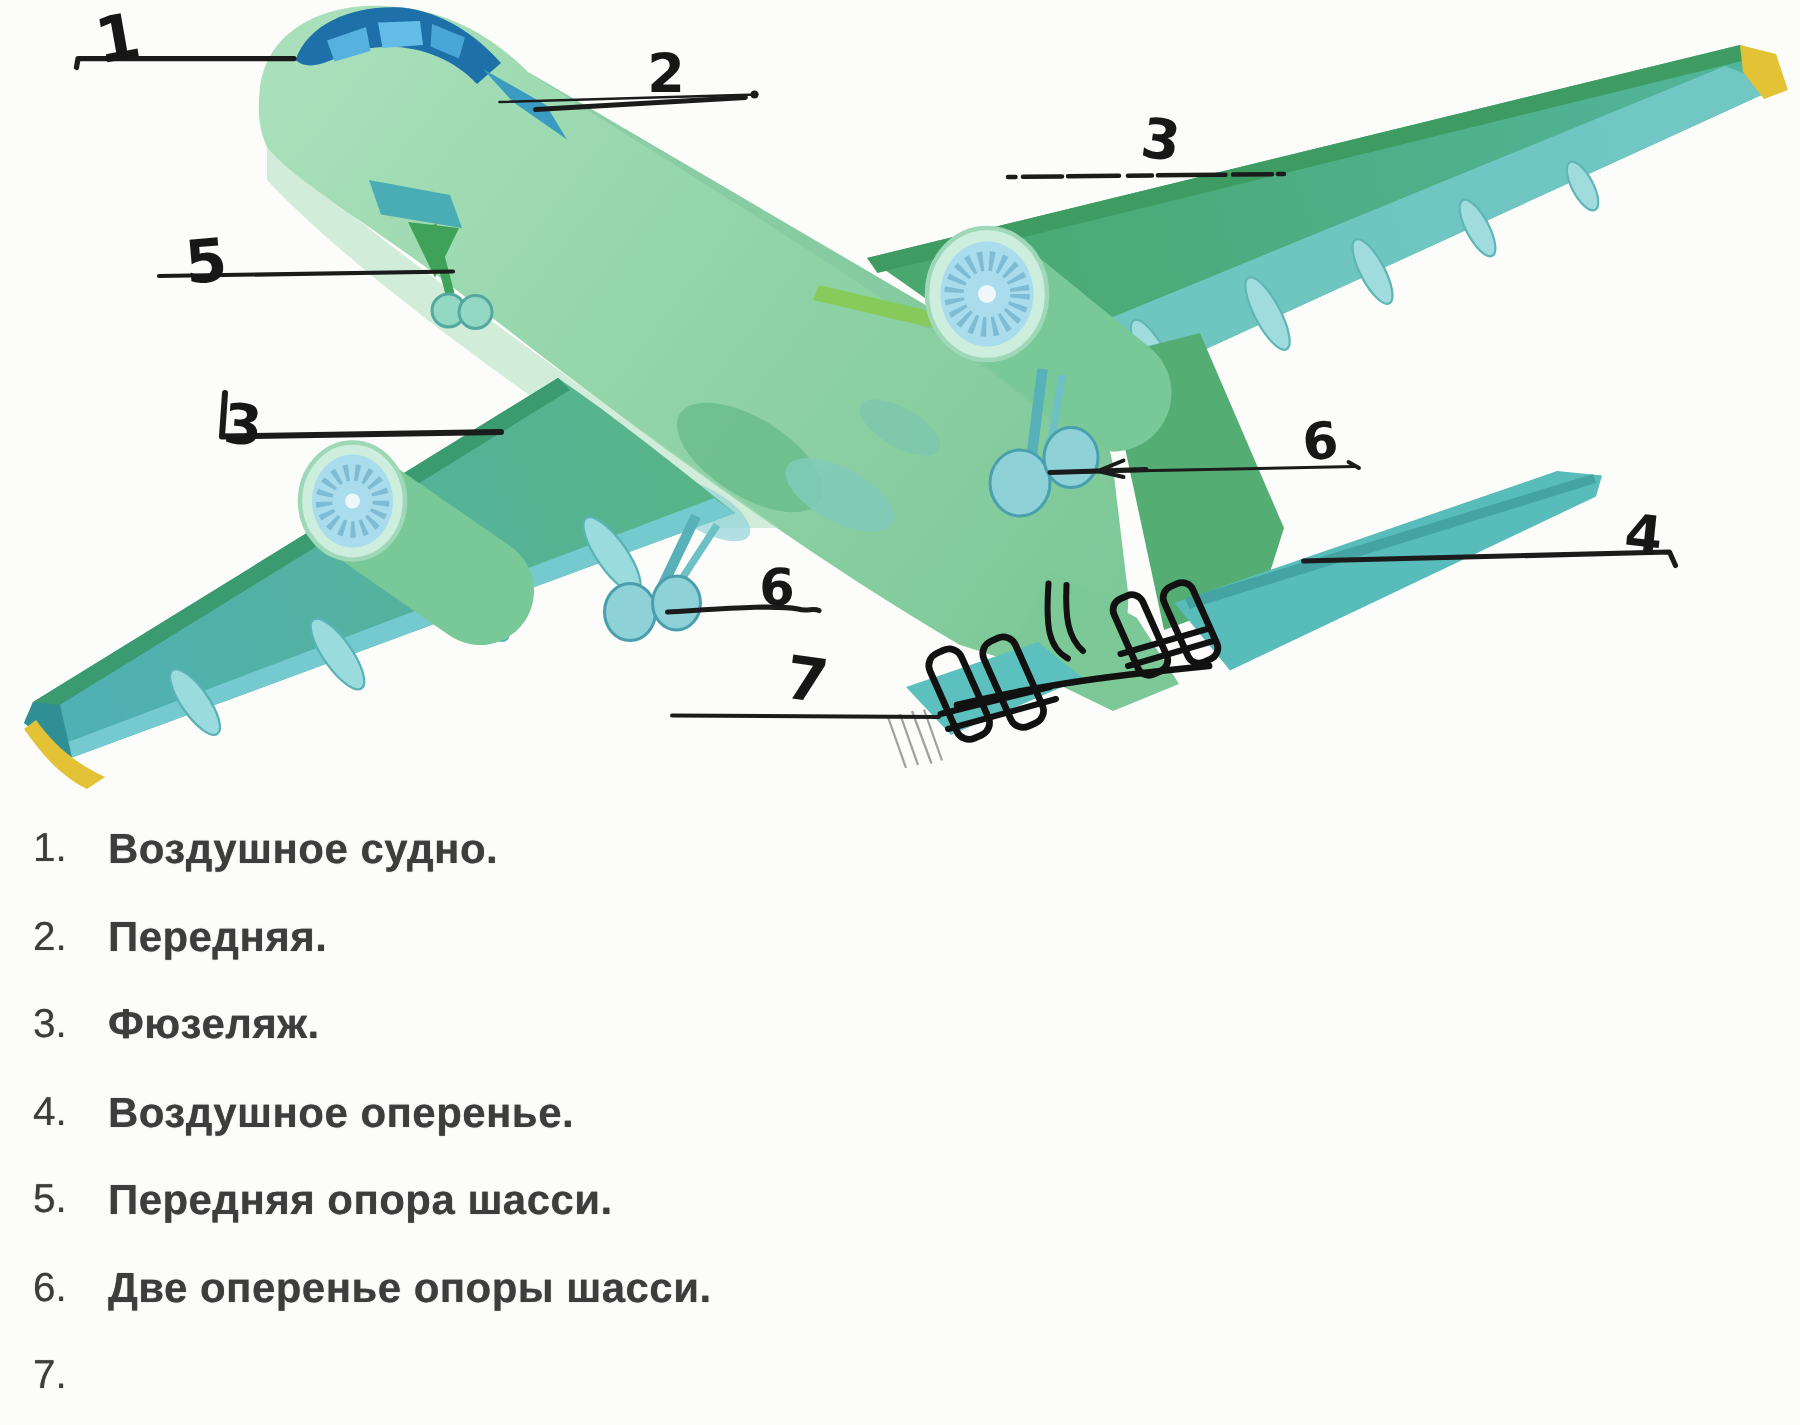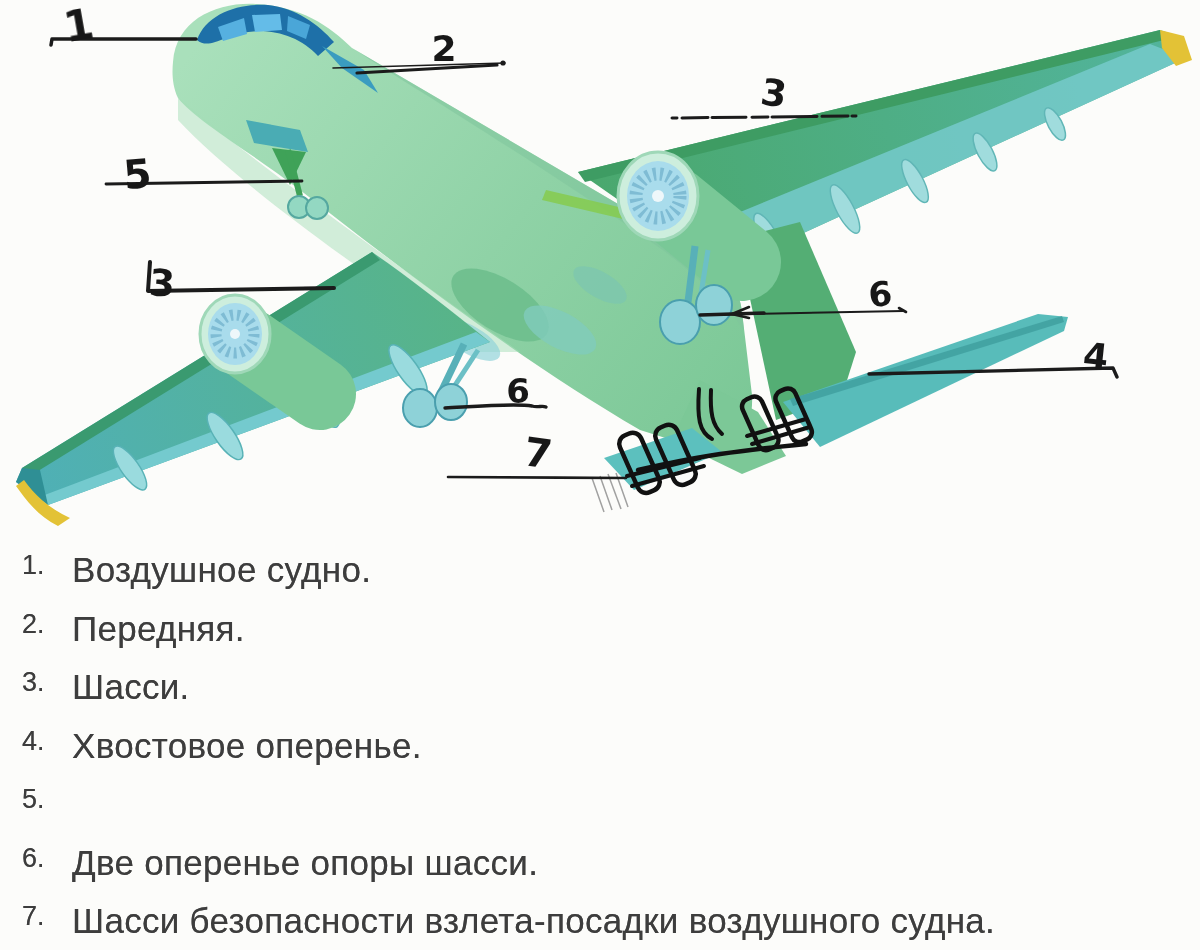--- a/index.html
+++ b/index.html
@@ -3,22 +3,22 @@
 <meta charset="utf-8">
 <style>
   html,body{margin:0;padding:0;background:#ffffff;}
   .page{position:relative;width:1200px;height:950px;background:#fcfcfa;overflow:hidden;
         font-family:"Liberation Sans",sans-serif;}
   .figure{position:absolute;top:0;left:0;width:1200px;height:540px;}
   .legend{position:absolute;top:548px;left:0;width:1160px;}
   .legend-row{position:relative;height:58.5px;}
   .legend-num{position:absolute;left:22px;top:2px;font-size:27px;color:#3d3d3d;
               text-shadow:0 0 .6px rgba(61,61,61,.75);}
-  .legend-txt{position:absolute;left:72px;top:2px;font-size:35px;color:#3d3d3d;
-              letter-spacing:.3px;text-shadow:0 0 .6px rgba(61,61,61,.75);white-space:nowrap;}
+  .legend-txt{position:absolute;left:72px;top:2px;font-size:28px;color:#3d3d3d;
+              letter-spacing:.3px;text-shadow:0 0 .6px rgba(61,61,61,.75);white-space:nowrap;font-weight:bold;}
   .digit{font-family:"DejaVu Sans",sans-serif;font-weight:bold;fill:#171717;}
   .ink{stroke:#1b1b1b;fill:none;stroke-linecap:round;stroke-linejoin:round;}
   .sk{stroke:#111111;fill:none;stroke-linecap:round;stroke-linejoin:round;}
 </style>
 </head>
 <body>
 
 <div class="page">
 
   <div class="figure">
@@ -209,32 +209,32 @@
     <div class="legend-row">
       <span class="legend-num">1.</span>
       <span class="legend-txt">Воздушное судно.</span>
     </div>
     <div class="legend-row">
       <span class="legend-num">2.</span>
       <span class="legend-txt">Передняя.</span>
     </div>
     <div class="legend-row">
       <span class="legend-num">3.</span>
-      <span class="legend-txt">Шасси.</span>
+      <span class="legend-txt">Фюзеляж.</span>
     </div>
     <div class="legend-row">
       <span class="legend-num">4.</span>
-      <span class="legend-txt">Хвостовое оперенье.</span>
+      <span class="legend-txt">Воздушное оперенье.</span>
     </div>
     <div class="legend-row">
       <span class="legend-num">5.</span>
+      <span class="legend-txt">Передняя опора шасси.</span>
     </div>
     <div class="legend-row">
       <span class="legend-num">6.</span>
       <span class="legend-txt">Две оперенье опоры шасси.</span>
     </div>
     <div class="legend-row">
       <span class="legend-num">7.</span>
-      <span class="legend-txt">Шасси безопасности взлета-посадки воздушного судна.</span>
     </div>
   </div>
 
 </div>
 
 </body></html>

